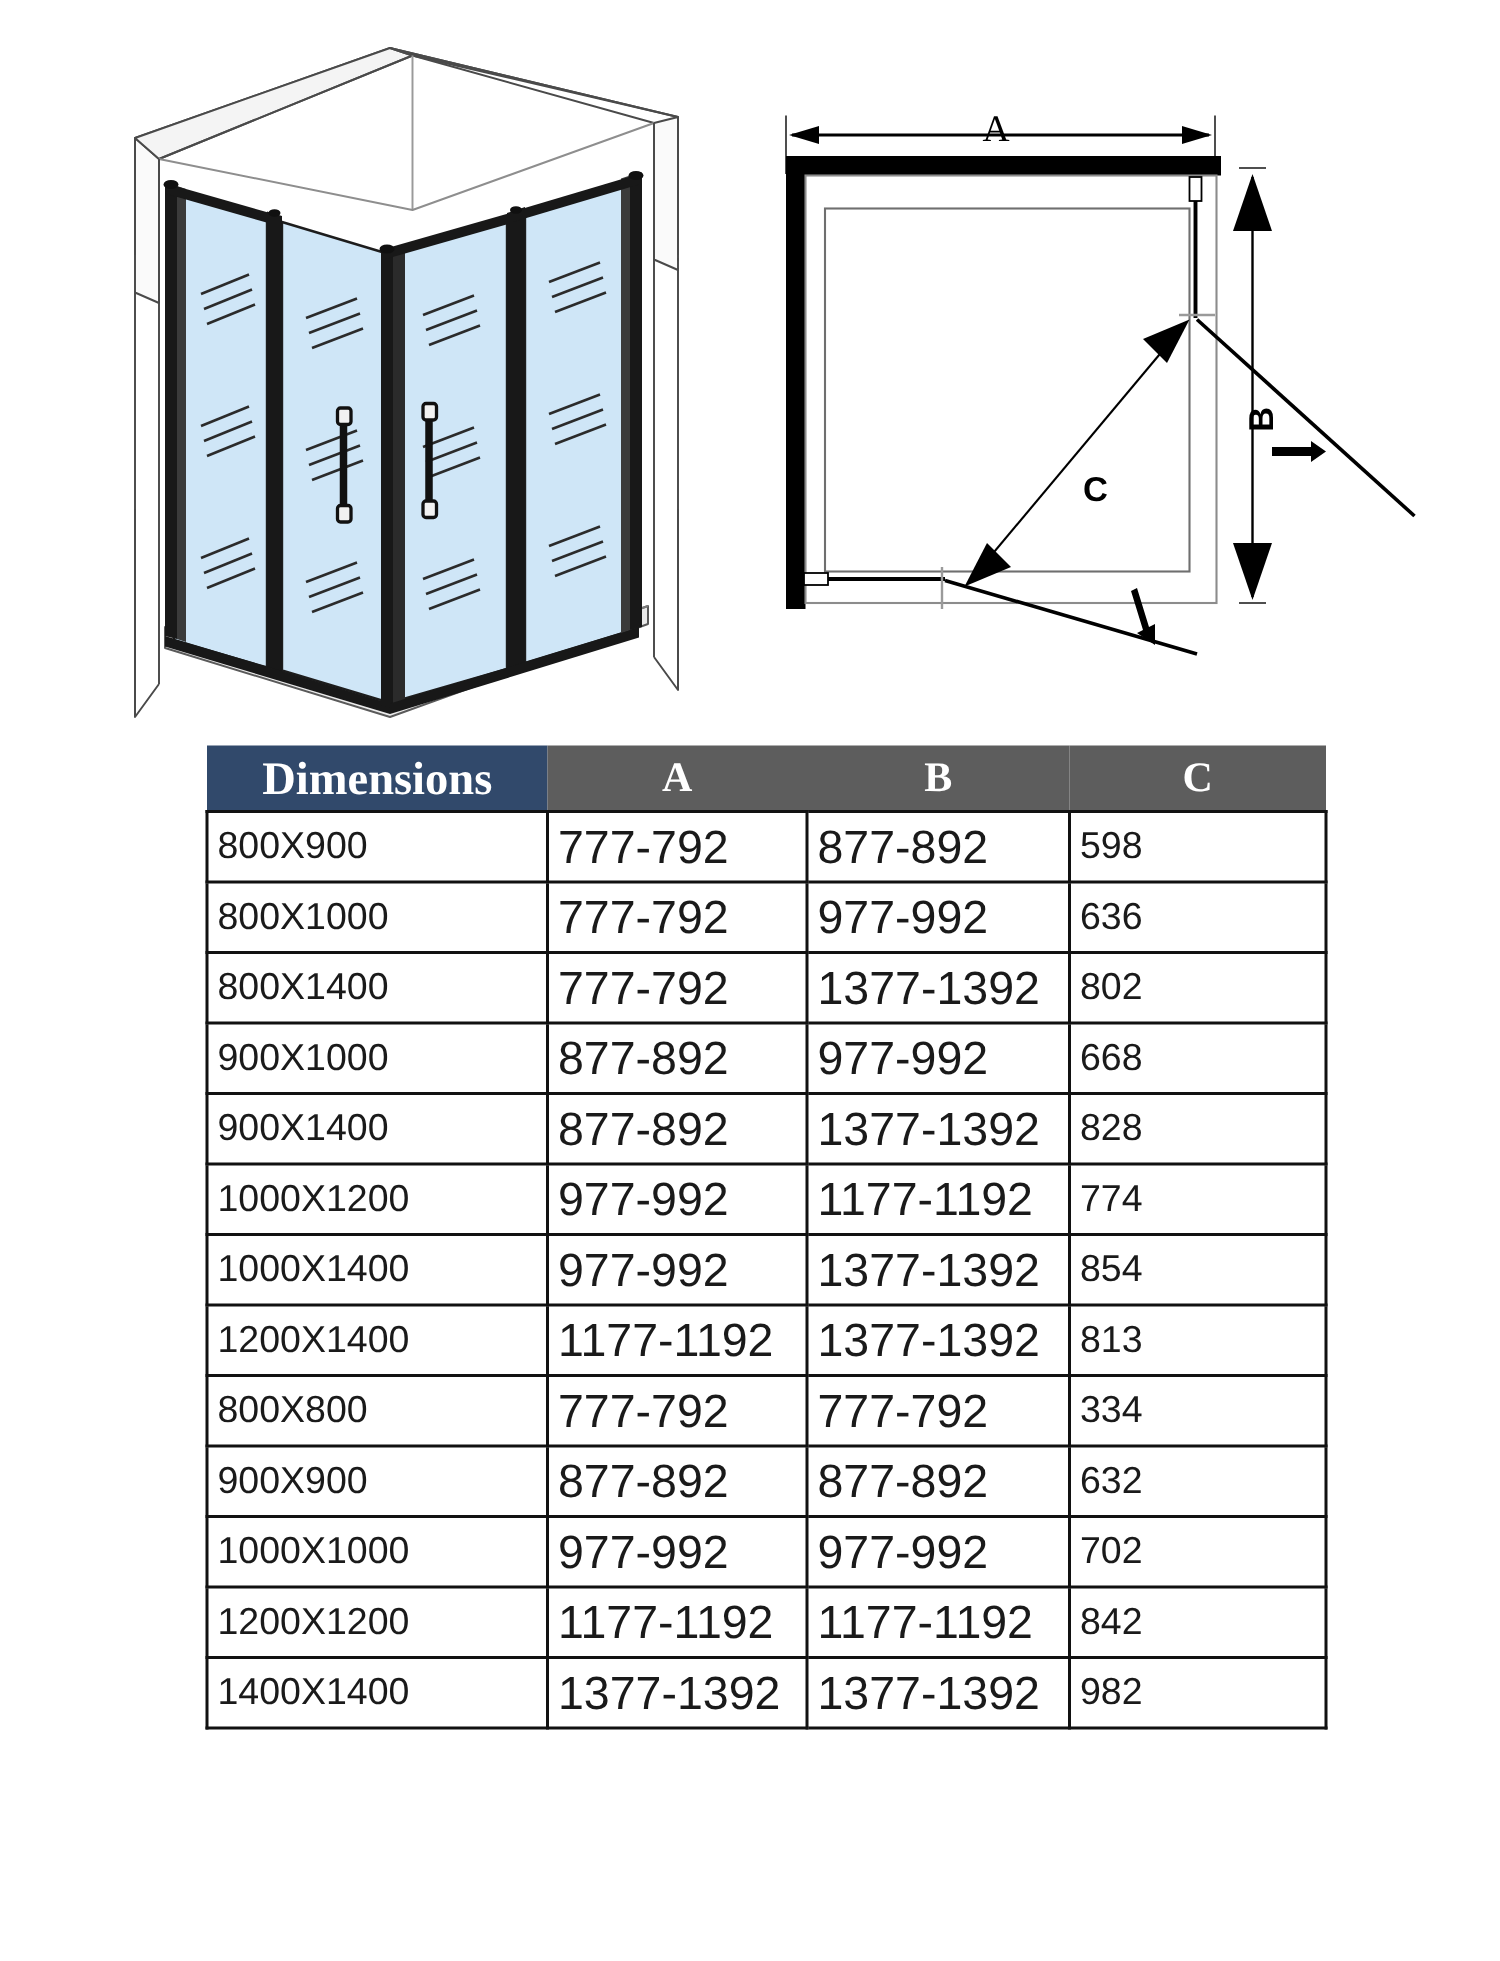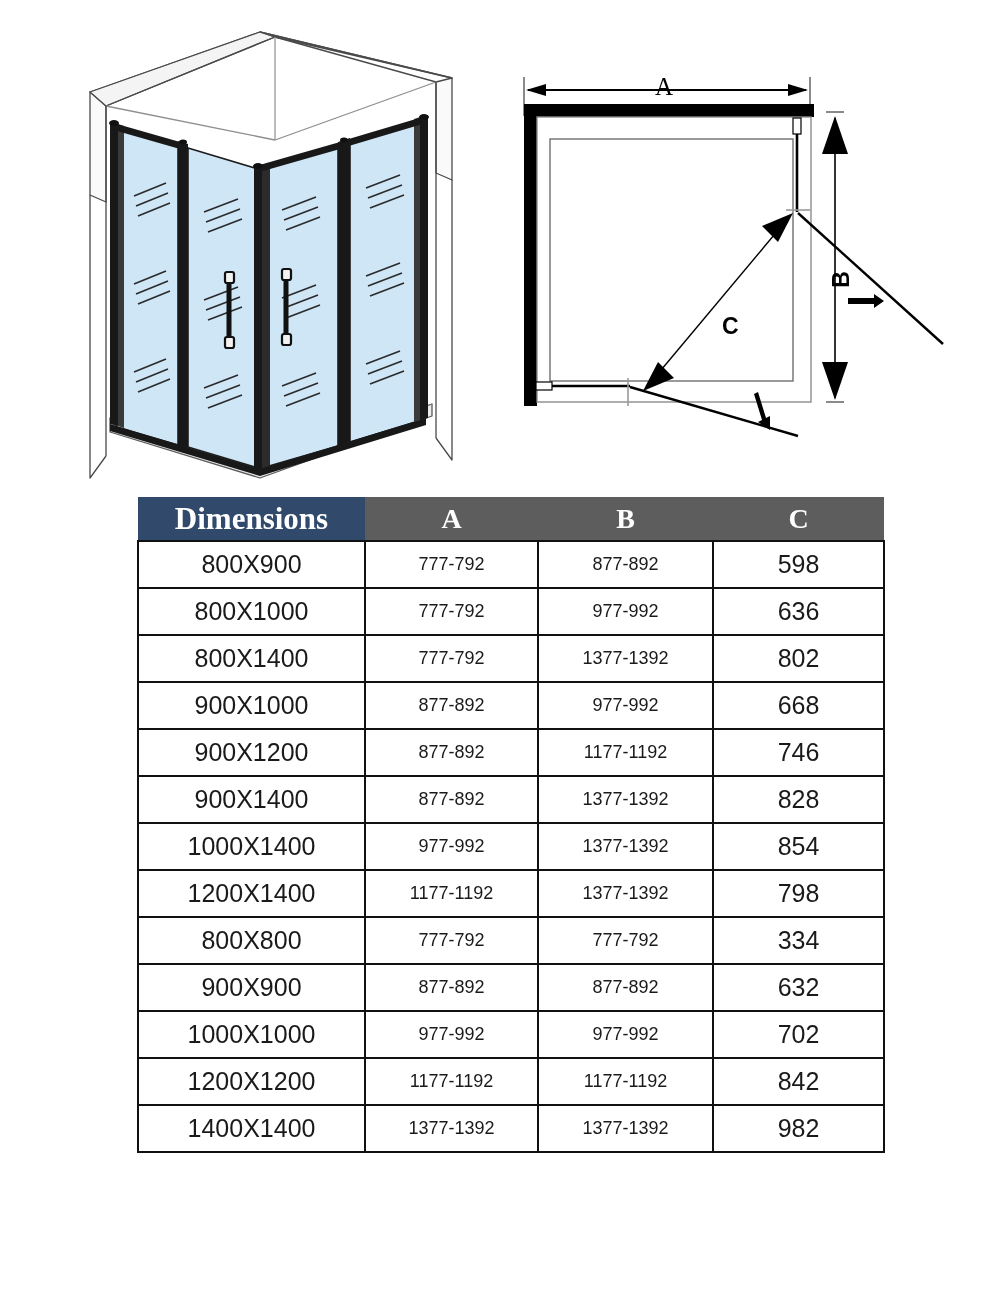--- a/index.html
+++ b/index.html
@@ -89,32 +89,32 @@
     background: #5d5d5d;
     font-size: 28px;
     border-right: 3px solid #ffffff;
   }
   th.head-letter.last { border-right: 0; }
 
   table.dims tbody td {
     height: 47px;
     padding: 0 6px;
     border: 2px solid #111111;
-    text-align: center;
+    text-align: left;
     vertical-align: middle;
     font-family: "Liberation Sans", sans-serif;
     font-size: 25px;
     color: #1a1a1a;
     white-space: nowrap;
     background: #ffffff;
     margin-top: 28px;
   }
   table.dims tbody tr:first-child td { border-top: 2px solid #111111; }
   table.dims tbody td.cell-name  { font-size: 25px; }
-  table.dims tbody td.cell-range { font-size: 18px; border-radius: 17px; }
+  table.dims tbody td.cell-range { font-size: 31px; border-radius: 17px; }
   table.dims tbody td.cell-c     { font-size: 25px; }
 </style>
 </head>
 <body>
 
 <div id="illustrations">
 
   <svg id="iso-view" viewBox="0 0 410 465">
     <g fill="none" stroke="#4a4a4a" stroke-width="1.3" stroke-linejoin="round">
 
@@ -339,42 +339,42 @@
           <td class="cell-range">1377-1392</td>
           <td class="cell-c">802</td>
         </tr>
         <tr>
           <td class="cell-name">900X1000</td>
           <td class="cell-range">877-892</td>
           <td class="cell-range">977-992</td>
           <td class="cell-c">668</td>
         </tr>
         <tr>
-          <td class="cell-name">900X1200</td>
-          <td class="cell-range">877-892</td>
-          <td class="cell-range">1177-1192</td>
-          <td class="cell-c">746</td>
-        </tr>
-        <tr>
           <td class="cell-name">900X1400</td>
           <td class="cell-range">877-892</td>
           <td class="cell-range">1377-1392</td>
           <td class="cell-c">828</td>
         </tr>
         <tr>
+          <td class="cell-name">1000X1200</td>
+          <td class="cell-range">977-992</td>
+          <td class="cell-range">1177-1192</td>
+          <td class="cell-c">774</td>
+        </tr>
+        <tr>
           <td class="cell-name">1000X1400</td>
           <td class="cell-range">977-992</td>
           <td class="cell-range">1377-1392</td>
           <td class="cell-c">854</td>
         </tr>
         <tr>
           <td class="cell-name">1200X1400</td>
           <td class="cell-range">1177-1192</td>
           <td class="cell-range">1377-1392</td>
-          <td class="cell-c">798</td>
+          <td class="cell-c">813</td>
         </tr>
         <tr>
           <td class="cell-name">800X800</td>
           <td class="cell-range">777-792</td>
           <td class="cell-range">777-792</td>
           <td class="cell-c">334</td>
         </tr>
         <tr>
           <td class="cell-name">900X900</td>
           <td class="cell-range">877-892</td>

